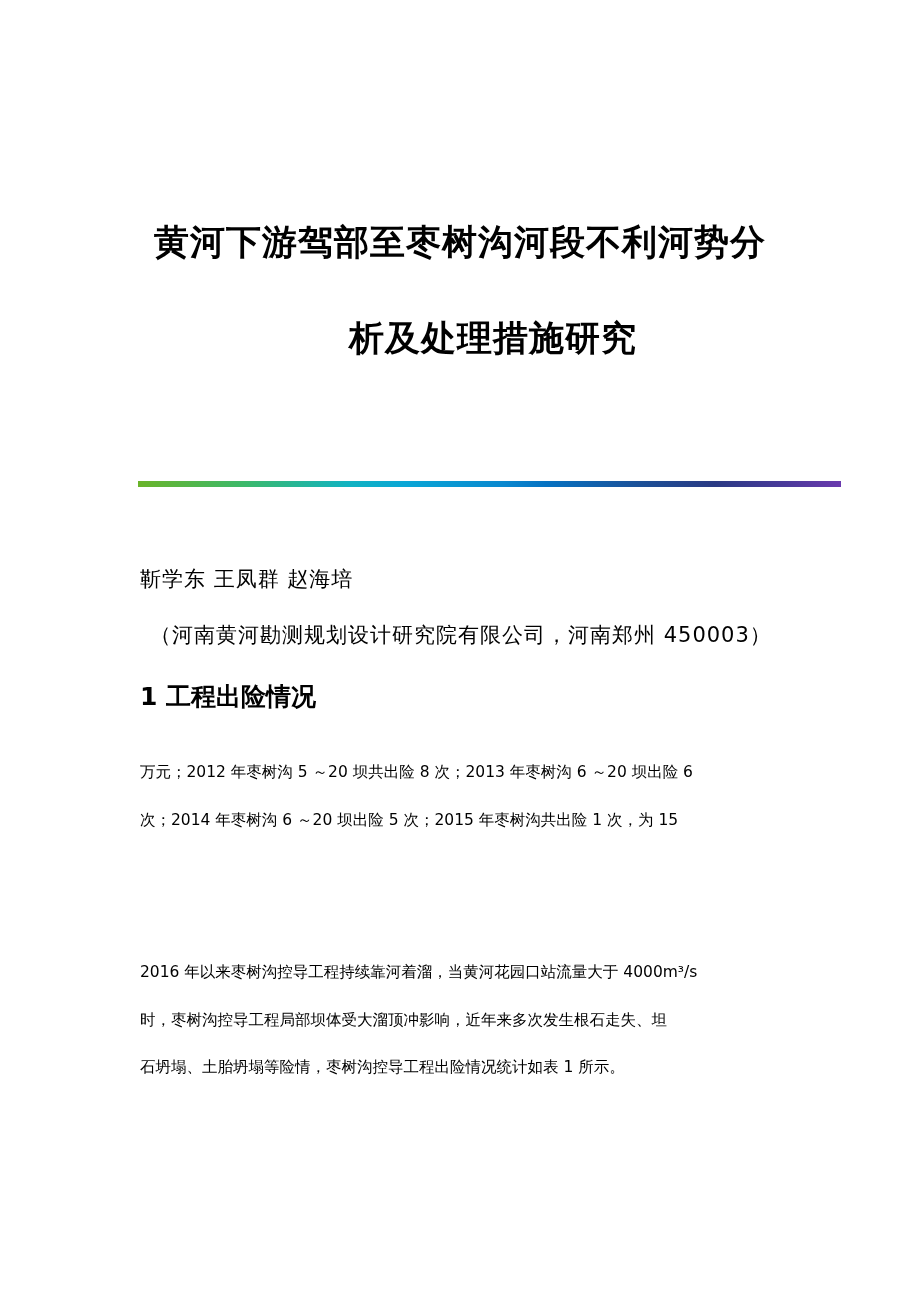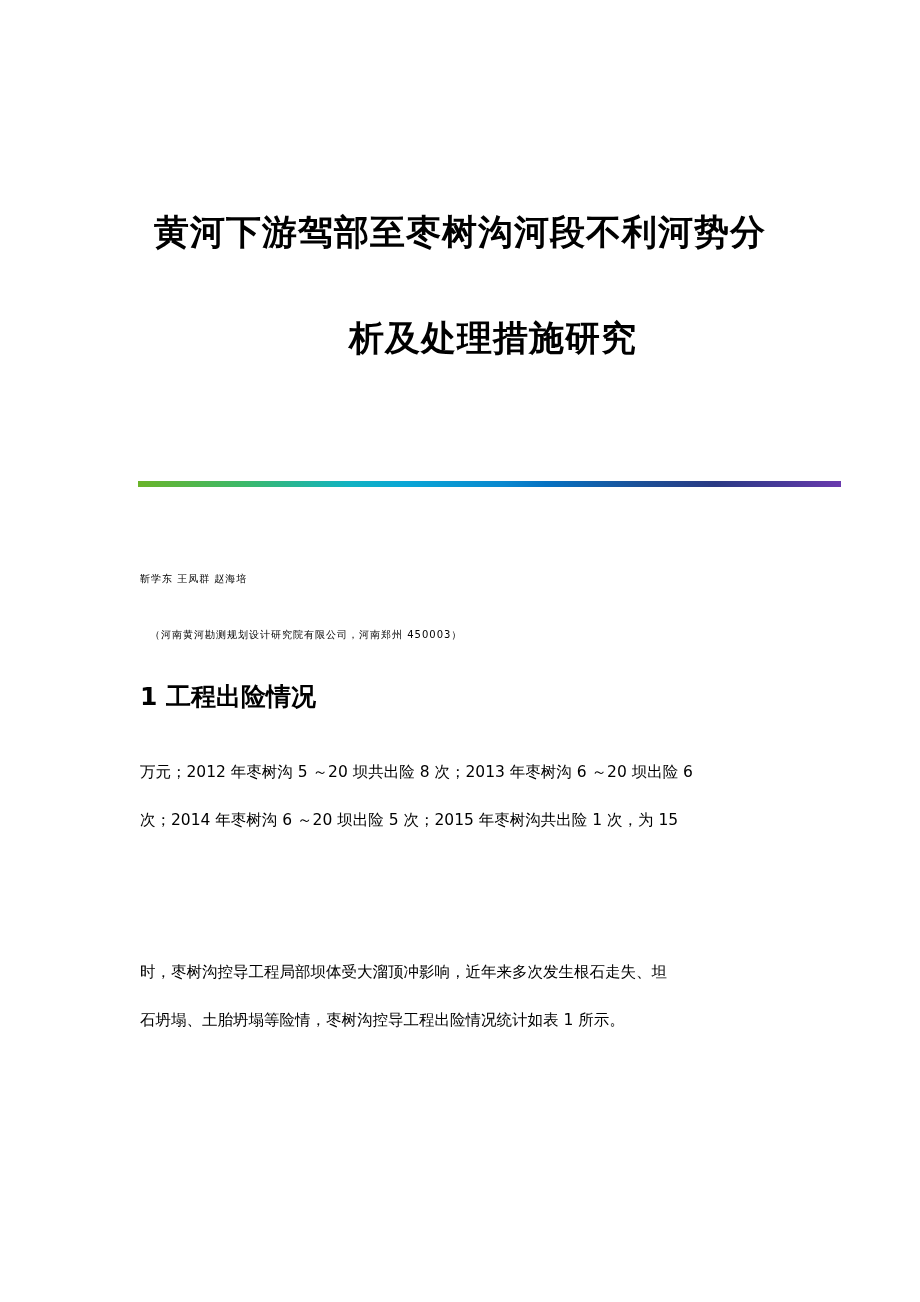--- a/index.html
+++ b/index.html
@@ -19,34 +19,34 @@
       position: absolute;
       left: 0;
       width: 920px;
       text-align: center;
       font-size: 35px;
       line-height: 40px;
       font-weight: bold;
       letter-spacing: 1px;
       font-family: "DejaVu Sans", "Liberation Sans", sans-serif;
     }
-    .title.line1 { top: 212px; }
+    .title.line1 { top: 222px; }
     .title.line2 { top: 318px; margin-left: 33px; }
     .rule {
       position: absolute;
       left: 138px;
       top: 481px;
       width: 703px;
       height: 6px;
       background: linear-gradient(to right, #6ab42a 0%, #3cb96a 15%, #11b3c2 30%, #0aa6d6 38%, #0a88cf 52%, #0672c2 58%, #1d4f96 72%, #2a3a84 82%, #4a3a9a 92%, #6a3aae 100%);
     }
     .text {
       position: absolute;
       left: 140px;
-      font-size: 10px;
+      font-size: 21px;
       line-height: 20px;
       white-space: nowrap;
       font-family: "DejaVu Sans", "Liberation Sans", sans-serif;
     }
     .authors { top: 569px; letter-spacing: 1px; }
     .affiliation { top: 625px; left: 144px; letter-spacing: 1px; margin-left: 6px; }
     .heading {
       position: absolute;
       left: 140px;
       top: 681px;
@@ -85,15 +85,16 @@
 <div class="text affiliation">（河南黄河勘测规划设计研究院有限公司，河南郑州 450003）</div>
 
 <div class="heading">1 工程出险情况</div>
 
 <div class="para p1">
   <span class="line">万元；2012 年枣树沟 5 ～20 坝共出险 8 次；2013 年枣树沟 6 ～20 坝出险 6</span>
   <span class="line">次；2014 年枣树沟 6 ～20 坝出险 5 次；2015 年枣树沟共出险 1 次，为 15</span>
 </div>
 
 <div class="para p2">
+  <span class="line">2016 年以来枣树沟控导工程持续靠河着溜，当黄河花园口站流量大于 4000m³/s</span>
   <span class="line">时，枣树沟控导工程局部坝体受大溜顶冲影响，近年来多次发生根石走失、坦</span>
   <span class="line">石坍塌、土胎坍塌等险情，枣树沟控导工程出险情况统计如表 1 所示。</span>
 </div>
 
 </body></html>

